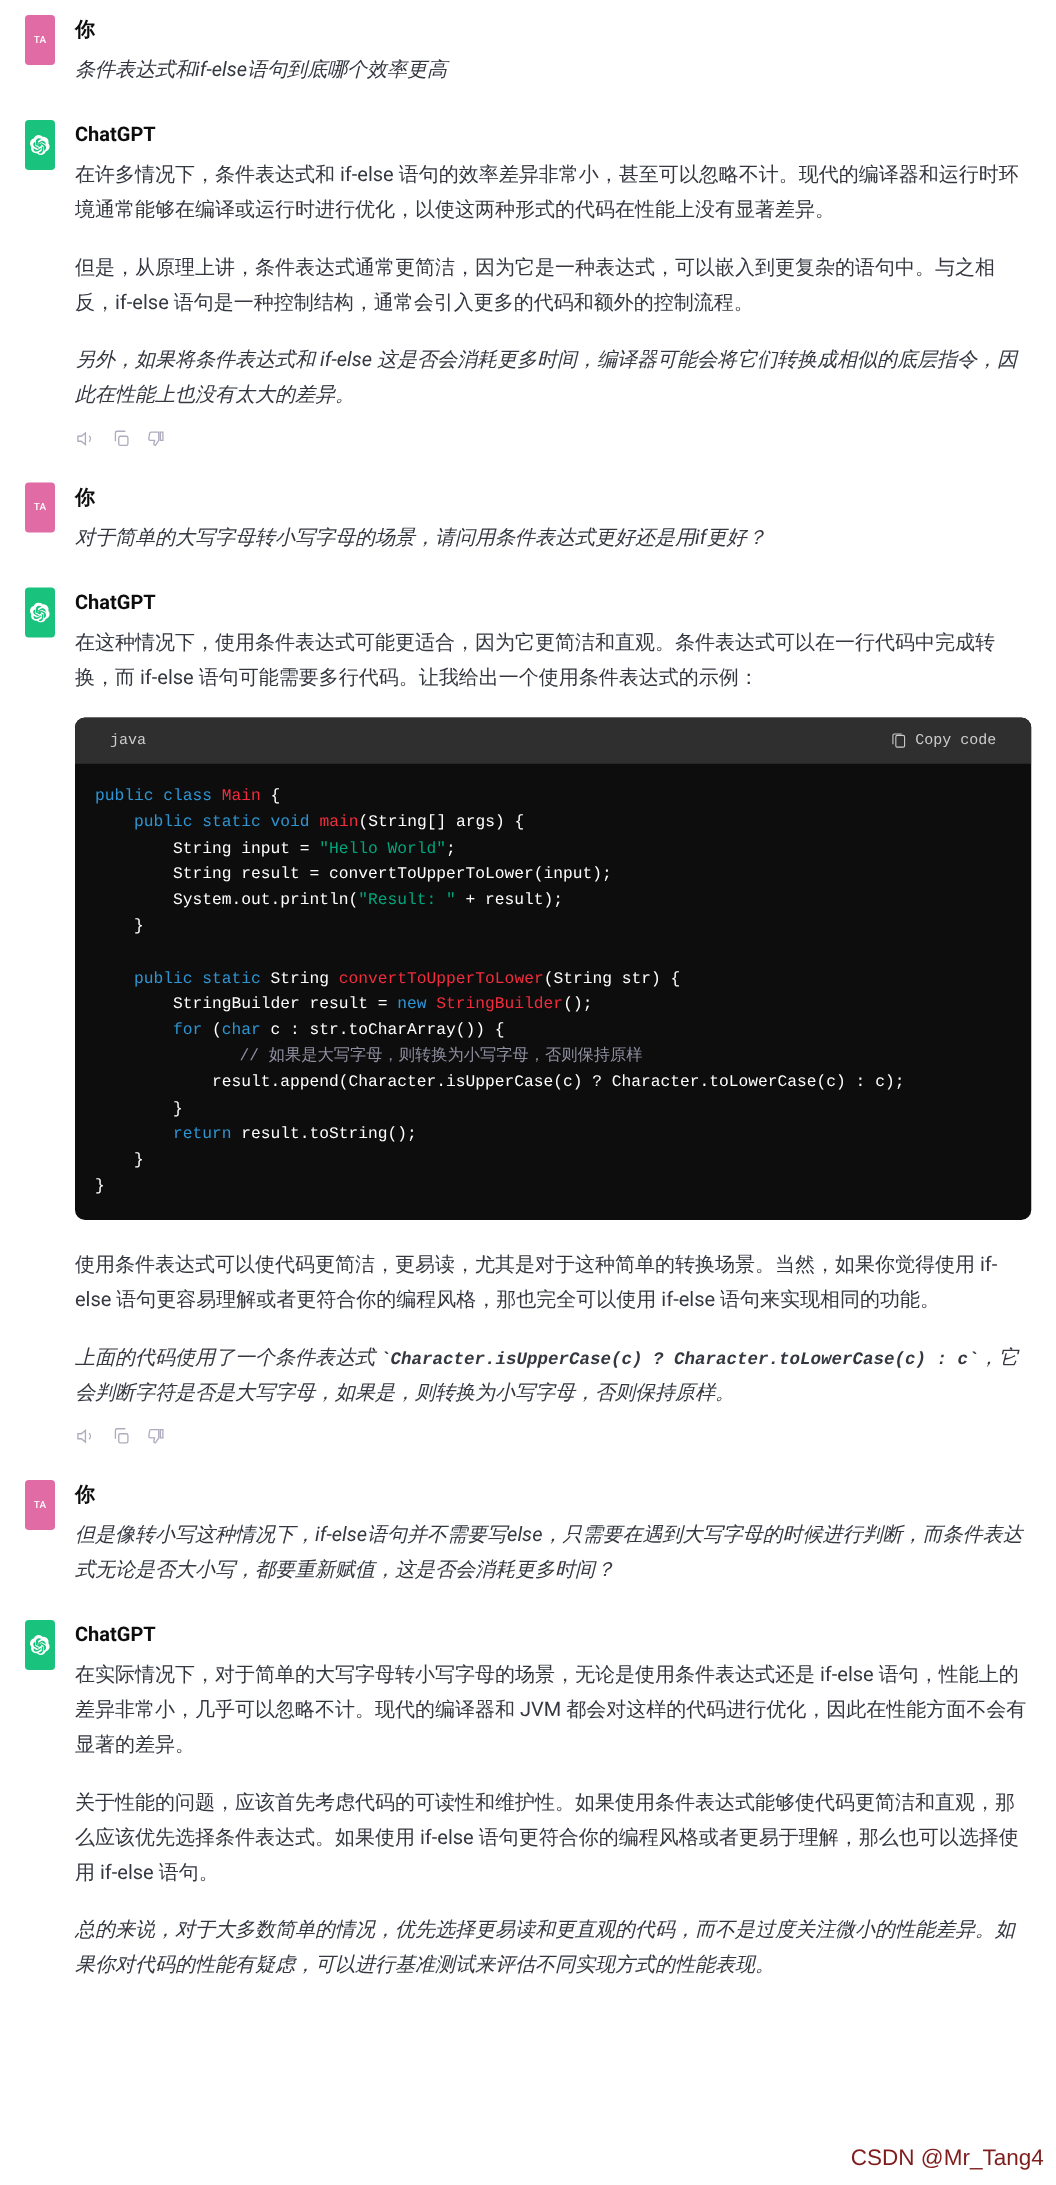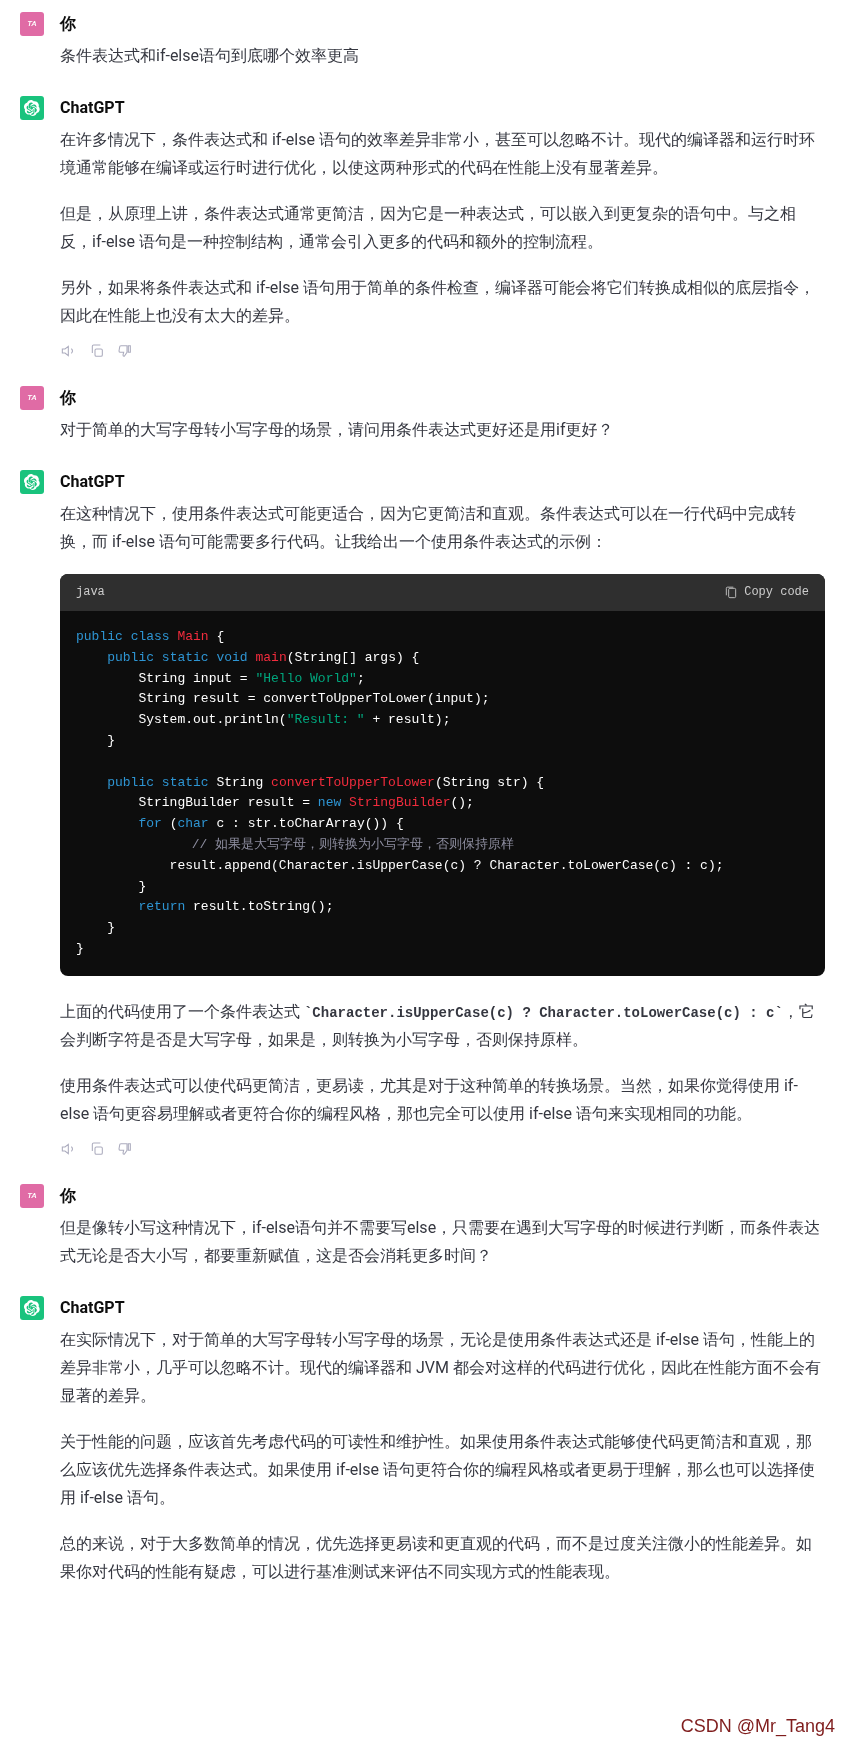--- a/index.html
+++ b/index.html
@@ -14,47 +14,46 @@
     .conversation {
       padding: 10px 20px 30px 20px;
     }
     .msg {
       display: flex;
       gap: 16px;
       margin-bottom: 24px;
     }
     .avatar {
       width: 24px;
-      height: 24px;
+      height: 40px;
       border-radius: 3px;
       flex-shrink: 0;
       display: flex;
       align-items: center;
       justify-content: center;
       font-size: 8px;
       color: #fff;
       font-weight: 500;
       margin-top: 2px;
-      font-style: italic;
     }
     .avatar.user { background: #e06ba5; }
     .avatar.ai {
       background: #19c37d;
       border-radius: 3px;
     }
     .avatar.ai svg { width: 16px; height: 16px; }
     .body { flex: 1; min-width: 0; }
     .name {
       font-weight: 700;
       font-size: 16px;
       margin-bottom: 4px;
       color: #0d0d0d;
     }
     .content p { margin-bottom: 18px; color: #353740; }
-    .content p:last-child { margin-bottom: 0; }
+    .content p:last-child { margin-bottom: 0; font-style: italic; }
     .actions {
       display: flex;
       gap: 10px;
       margin-top: 12px;
       color: #acacbe;
     }
     .act-btn {
       width: 18px;
       height: 18px;
       display: flex;
@@ -68,21 +67,21 @@
       border-radius: 8px;
       margin: 14px 0 22px 0;
       overflow: hidden;
       font-family: "SFMono-Regular", Consolas, "Liberation Mono", Menlo, monospace;
       font-size: 13px;
     }
     .code-header {
       background: #2f2f2f;
       color: #cdcdcd;
       font-size: 12px;
-      padding: 8px 16px;
+      padding: 8px 28px;
       display: flex;
       justify-content: space-between;
       align-items: center;
     }
     .copy-btn {
       display: flex;
       align-items: center;
       gap: 6px;
       cursor: pointer;
       color: #cdcdcd;
@@ -135,21 +134,21 @@
     <div class="avatar ai">
       <svg viewBox="0 0 41 41" fill="#fff">
           <path d="M37.5 16.8c.9-2.7.6-5.7-.9-8.1-2.2-3.9-6.7-5.9-11.1-5C23.6 1.5 20.8 0 17.8 0c-4.5 0-8.5 2.9-9.9 7.2-2.8.6-5.2 2.3-6.6 4.8-2.3 3.9-1.7 8.8 1.3 12.1-.9 2.7-.6 5.7.9 8.1 2.2 3.9 6.7 5.9 11.1 5 1.9 2.2 4.7 3.7 7.7 3.7 4.5 0 8.5-2.9 9.9-7.2 2.8-.6 5.2-2.3 6.6-4.8 2.3-3.9 1.7-8.8-1.3-12.1zM22.3 38.3c-1.8 0-3.6-.6-5-1.8l6.3-3.6c.3-.2.5-.5.5-.9V23l2.6 1.5v7.3c0 3.6-2.9 6.5-6.4 6.5zM8.4 32.4c-.9-1.6-1.2-3.4-.9-5.2l6.3 3.6c.3.2.7.2 1 0l7.6-4.4v3l-6.3 3.7c-3.1 1.8-7.1.7-8.9-2.4zm-1.8-15c.9-1.6 2.4-2.8 4.1-3.4v7.5c0 .4.2.7.5.9l7.6 4.4-2.6 1.5-6.3-3.7c-3.1-1.8-4.2-5.8-2.4-8.9zm21.7 5l-7.6-4.4 2.6-1.5 6.3 3.7c3.1 1.8 4.2 5.8 2.4 8.9-.9 1.6-2.4 2.8-4.1 3.4v-7.5c0-.4-.2-.7-.5-.9zm2.6-3.9l-6.3-3.6c-.3-.2-.7-.2-1 0L16 19.3v-3l6.3-3.7c3.1-1.8 7.1-.7 8.9 2.4.9 1.6 1.2 3.4.9 5.2zM14.6 21.9L12 20.4V13c0-3.6 2.9-6.5 6.4-6.5 1.8 0 3.6.6 5 1.8L17.1 12c-.3.2-.5.5-.5.9v9zm1.4-3l3.4-2 3.4 2v3.9l-3.4 2-3.4-2v-3.9z"></path>
         </svg>
     </div>
     <div class="body">
       <div class="name">ChatGPT</div>
       <div class="content">
         <p>在许多情况下，条件表达式和 if-else 语句的效率差异非常小，甚至可以忽略不计。现代的编译器和运行时环境通常能够在编译或运行时进行优化，以使这两种形式的代码在性能上没有显著差异。</p>
         <p>但是，从原理上讲，条件表达式通常更简洁，因为它是一种表达式，可以嵌入到更复杂的语句中。与之相反，if-else 语句是一种控制结构，通常会引入更多的代码和额外的控制流程。</p>
-        <p>另外，如果将条件表达式和 if-else 语句用于简单的条件检查，编译器可能会将它们转换成相似的底层指令，因此在性能上也没有太大的差异。</p>
+        <p>另外，如果将条件表达式和 if-else 这是否会消耗更多时间，编译器可能会将它们转换成相似的底层指令，因此在性能上也没有太大的差异。</p>
       </div>
       <div class="actions">
         <div class="act-btn">
             <svg viewBox="0 0 24 24">
               <path d="M11 5L6 9H2v6h4l5 4V5z"></path>
               <path d="M15.5 8.5a5 5 0 010 7"></path>
             </svg>
           </div>
         <div class="act-btn">
             <svg viewBox="0 0 24 24">
@@ -210,22 +209,22 @@
 </span><span>        </span><span class="tok-kw">for</span><span> (</span><span class="tok-kw">char</span><span> c : str.toCharArray()) {
 </span><span>            </span><span class="tok-cmt">// 如果是大写字母，则转换为小写字母，否则保持原样
 </span><span>            result.append(Character.isUpperCase(c) ? Character.toLowerCase(c) : c);
 </span><span>        }
 </span><span>        </span><span class="tok-kw">return</span><span> result.toString();
 </span><span>    }
 </span><span>}
 </span></div>
         </div>
 
+        <p>使用条件表达式可以使代码更简洁，更易读，尤其是对于这种简单的转换场景。当然，如果你觉得使用 if-else 语句更容易理解或者更符合你的编程风格，那也完全可以使用 if-else 语句来实现相同的功能。</p>
         <p><span>上面的代码使用了一个条件表达式 </span><span class="inline-code">`Character.isUpperCase(c) ? Character.toLowerCase(c) : c`</span><span>，它会判断字符是否是大写字母，如果是，则转换为小写字母，否则保持原样。</span></p>
-        <p>使用条件表达式可以使代码更简洁，更易读，尤其是对于这种简单的转换场景。当然，如果你觉得使用 if-else 语句更容易理解或者更符合你的编程风格，那也完全可以使用 if-else 语句来实现相同的功能。</p>
       </div>
       <div class="actions">
         <div class="act-btn">
             <svg viewBox="0 0 24 24">
               <path d="M11 5L6 9H2v6h4l5 4V5z"></path>
               <path d="M15.5 8.5a5 5 0 010 7"></path>
             </svg>
           </div>
         <div class="act-btn">
             <svg viewBox="0 0 24 24">

